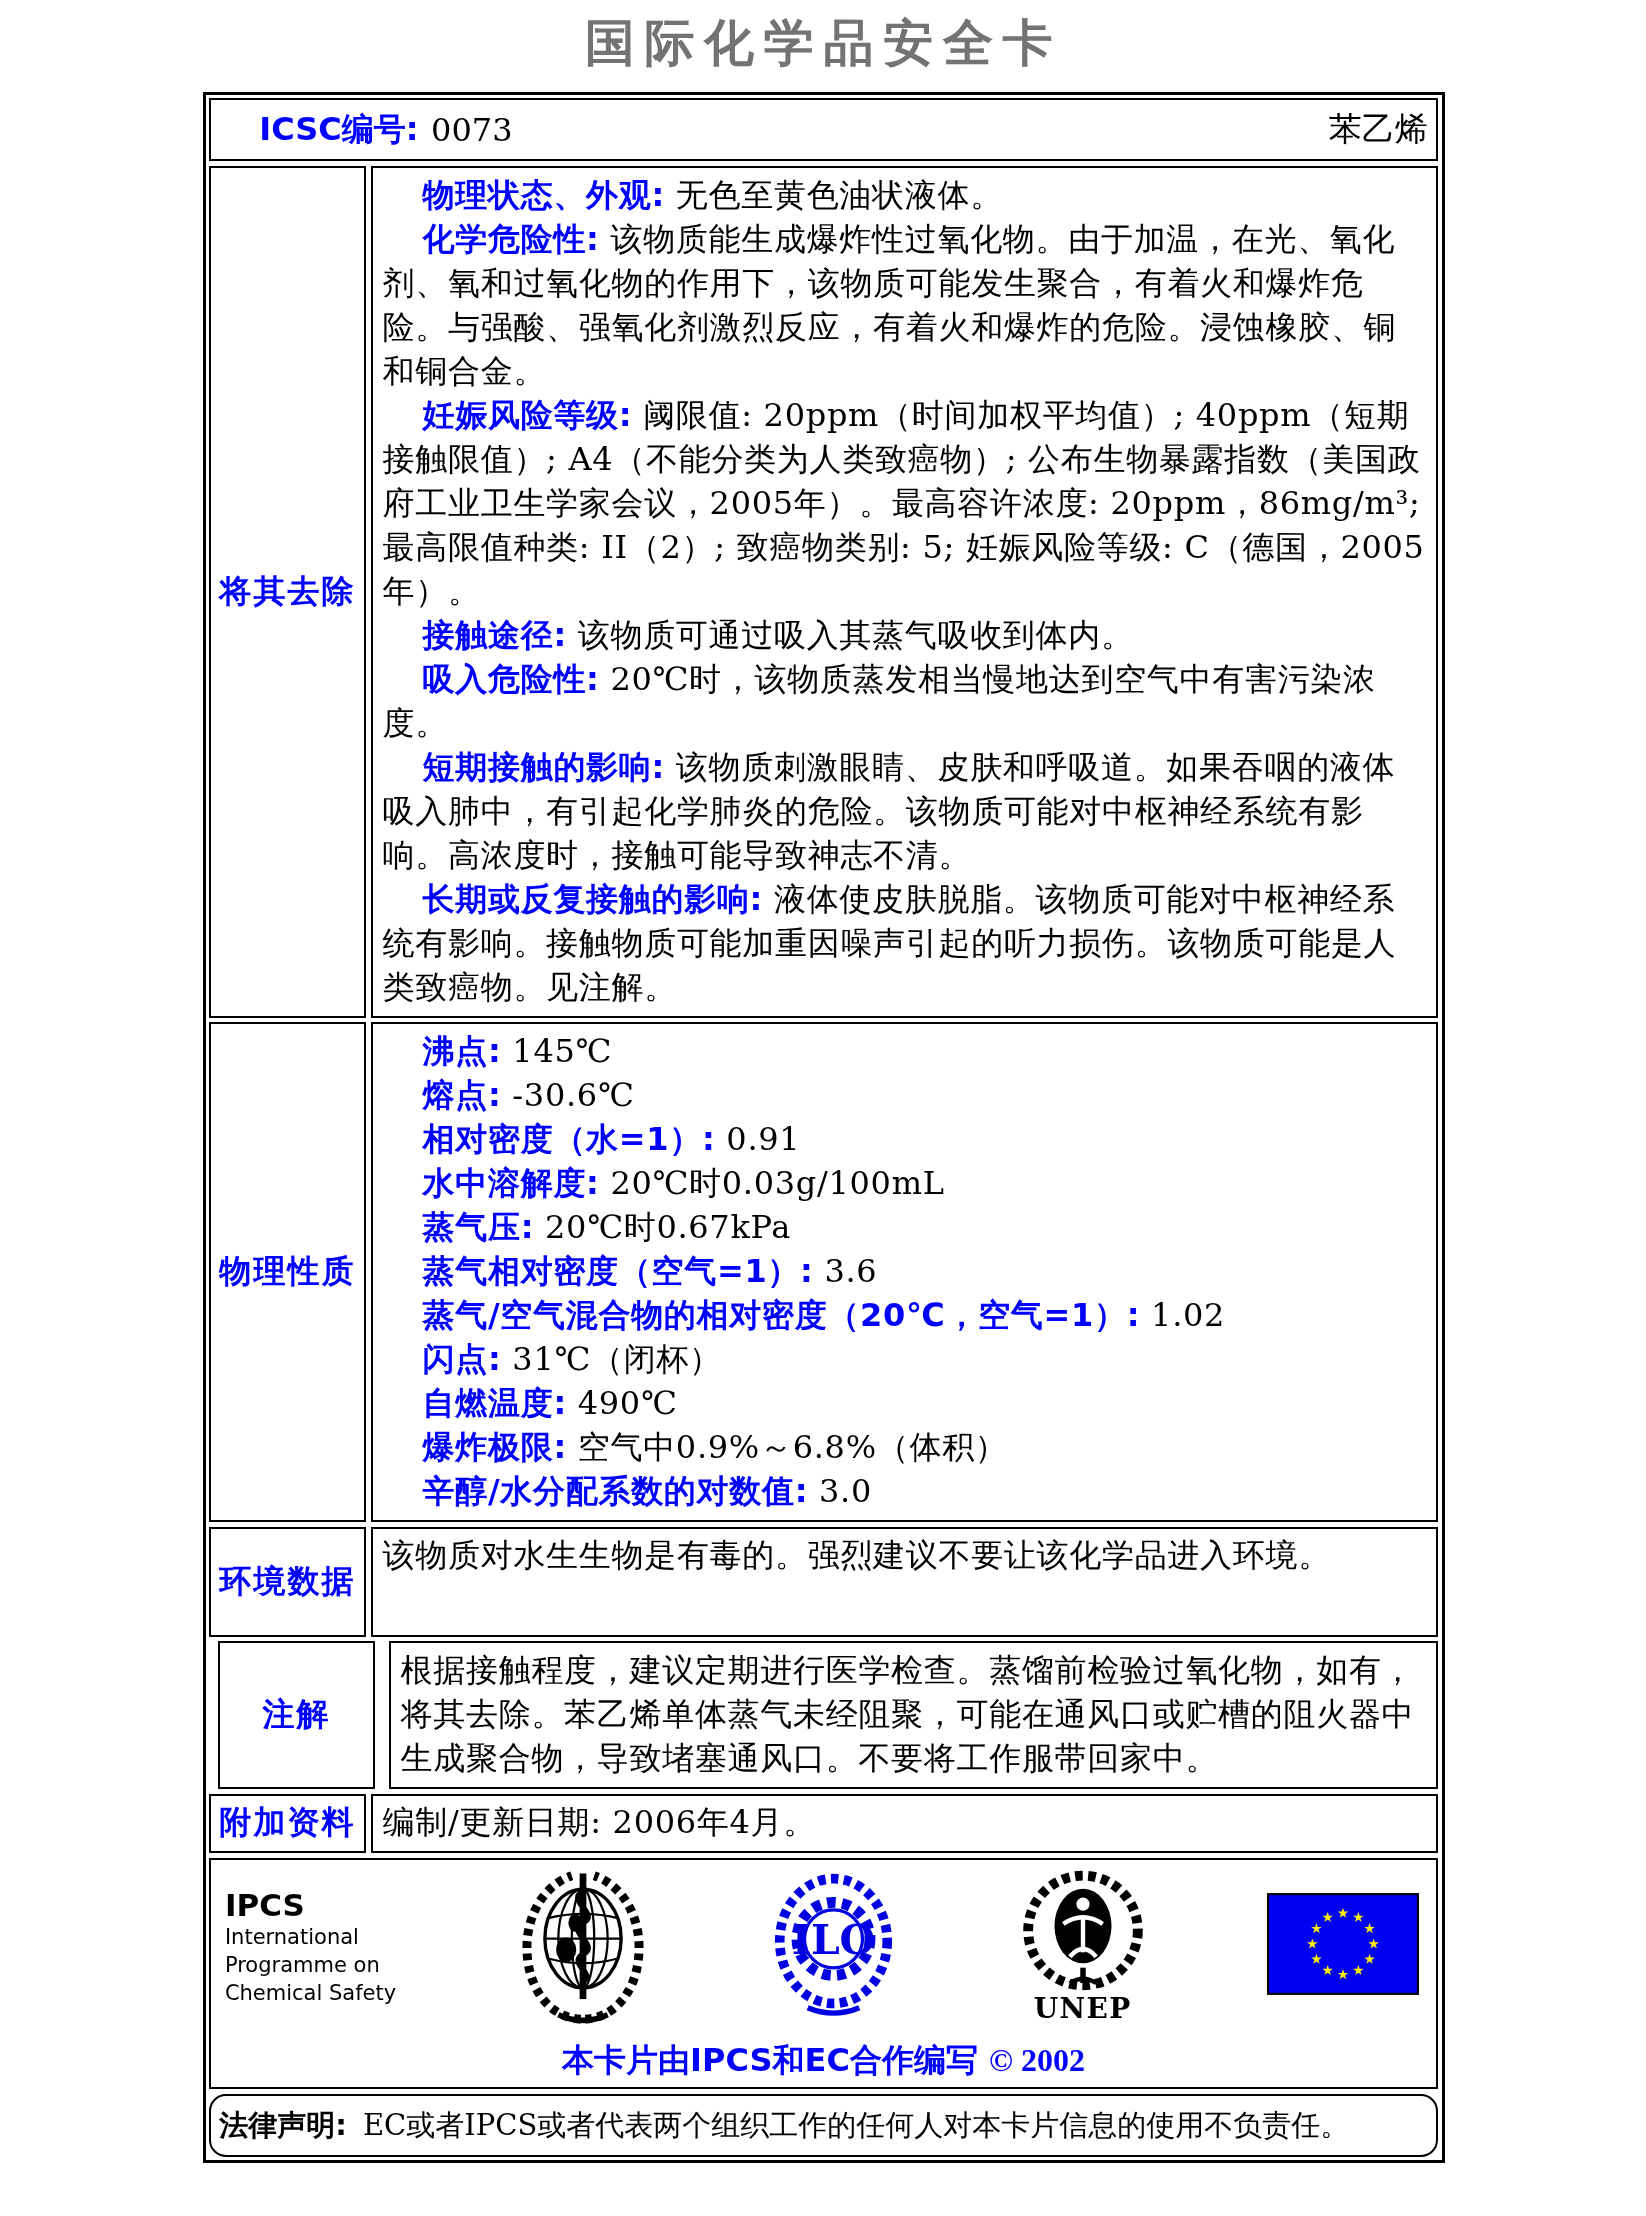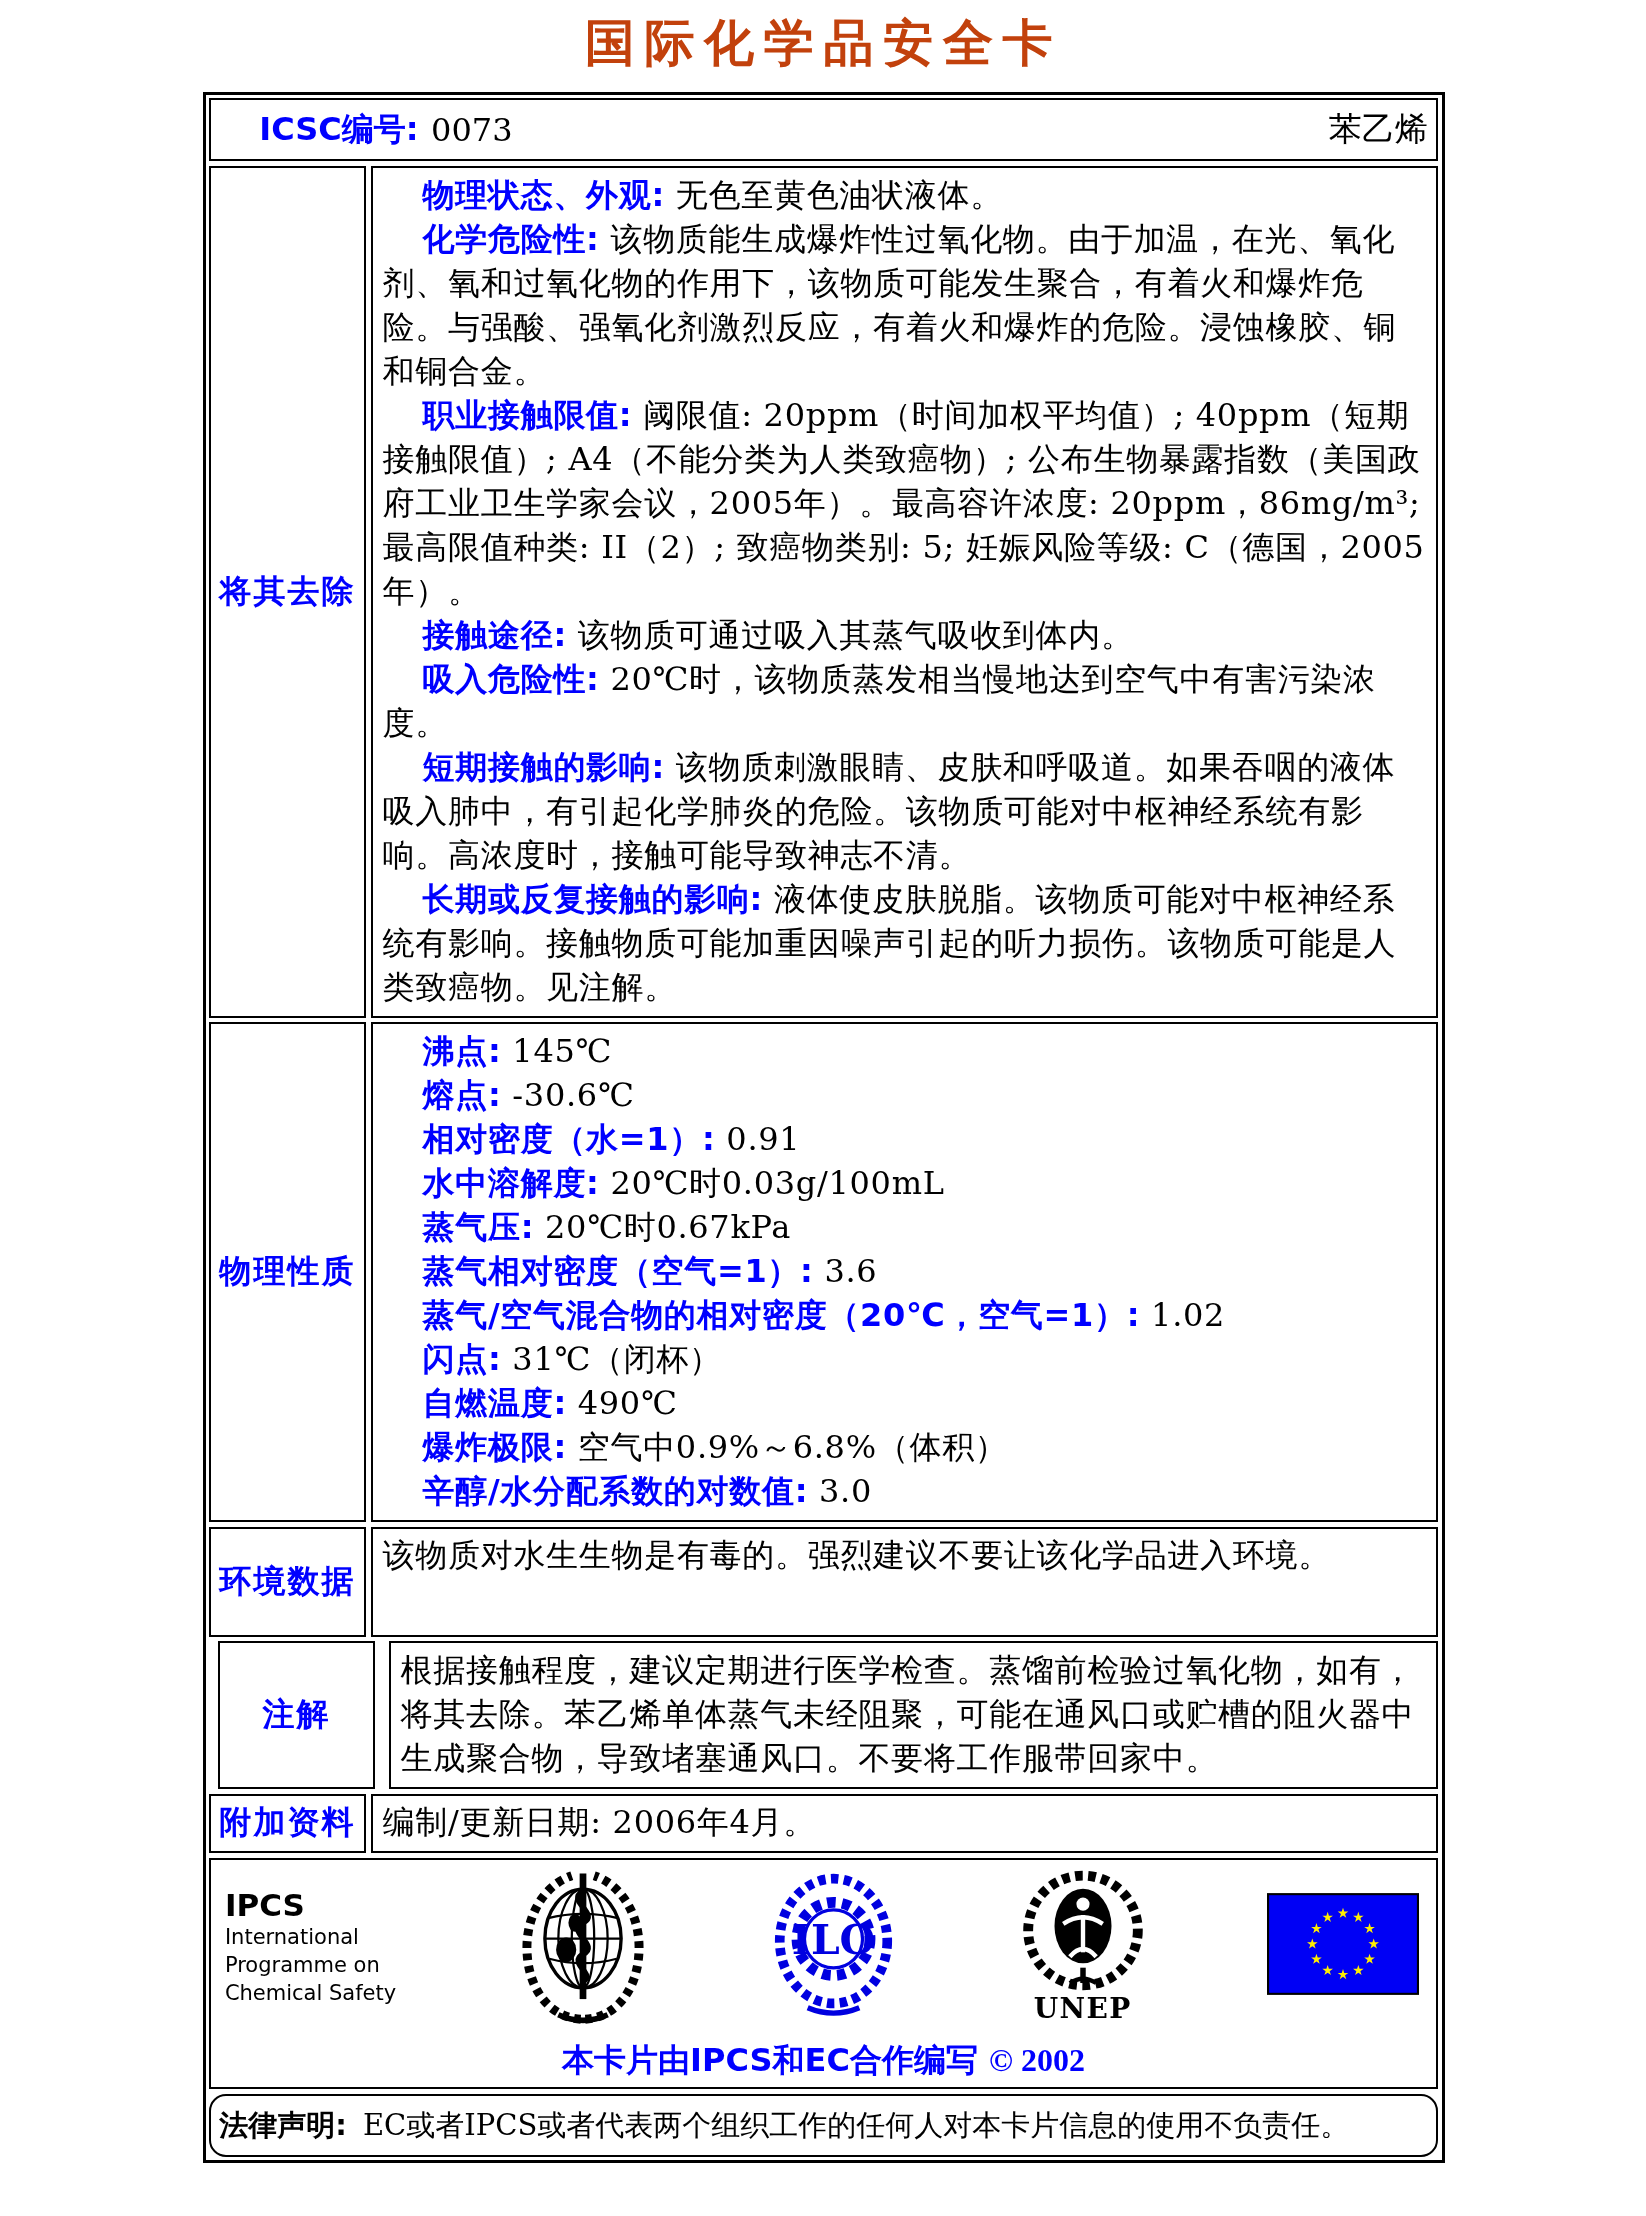--- a/index.html
+++ b/index.html
@@ -1,18 +1,18 @@
 <!DOCTYPE html>
 <html style="font-size:11px"><head>
 <meta charset="utf-8">
 <style>
   html,body{margin:0;padding:0;background:#ffffff;}
   .page{position:relative;width:1647px;height:2216px;background:#ffffff;overflow:hidden;
         font-family:"DejaVu Serif","Liberation Serif",serif;color:#000;}
-  .title{padding-top:9.7px;text-align:center;font-size:50px;font-weight:bold;color:#c2410c;
+  .title{padding-top:9.7px;text-align:center;font-size:50px;font-weight:bold;color:#737373;
          font-family:"DejaVu Sans","Liberation Sans",sans-serif;letter-spacing:9.7px;}
   .card{width:1242px;margin:15.3px auto 0;border:3.5px solid #000;padding:3.5px;box-sizing:border-box;
         display:flex;flex-direction:column;gap:4.9px;background:#fff;}
   .row{display:flex;gap:4.9px;}
   .cell{border:2.8px solid #000;box-sizing:border-box;background:#fff;}
   .cell-label{flex:0 0 157px;display:flex;align-items:center;justify-content:center;
               color:#0000ff;font-weight:bold;font-size:32px;letter-spacing:2.1px;
               font-family:"DejaVu Sans","Liberation Sans",sans-serif;text-align:center;}
   .cell-content{flex:1;padding:4.2px 9.7px 7px 9.7px;font-size:32px;line-height:44px;letter-spacing:0.7px;}
   .para{margin:0;}
@@ -54,21 +54,21 @@
         </div>
         <span class="chem-name">苯乙烯</span>
       </div>
     </div>
 
     <div class="row">
       <div class="cell cell-label">将其去除</div>
       <div class="cell cell-content">
         <p class="para"><span class="blabel">物理状态、外观:</span> <span>无色至黄色油状液体。</span></p>
         <p class="para"><span class="blabel">化学危险性:</span> <span>该物质能生成爆炸性过氧化物。由于加温，在光、氧化剂、氧和过氧化物的作用下，该物质可能发生聚合，有着火和爆炸危险。与强酸、强氧化剂激烈反应，有着火和爆炸的危险。浸蚀橡胶、铜和铜合金。</span></p>
-        <p class="para"><span class="blabel">职业接触限值:</span> <span>阈限值: 20ppm（时间加权平均值）; 40ppm（短期接触限值）; A4（不能分类为人类致癌物）; 公布生物暴露指数（美国政府工业卫生学家会议，2005年）。最高容许浓度: 20ppm，86mg/m³; 最高限值种类: II（2）; 致癌物类别: 5; 妊娠风险等级: C（德国，2005年）。</span></p>
+        <p class="para"><span class="blabel">妊娠风险等级:</span> <span>阈限值: 20ppm（时间加权平均值）; 40ppm（短期接触限值）; A4（不能分类为人类致癌物）; 公布生物暴露指数（美国政府工业卫生学家会议，2005年）。最高容许浓度: 20ppm，86mg/m³; 最高限值种类: II（2）; 致癌物类别: 5; 妊娠风险等级: C（德国，2005年）。</span></p>
         <p class="para"><span class="blabel">接触途径:</span> <span>该物质可通过吸入其蒸气吸收到体内。</span></p>
         <p class="para"><span class="blabel">吸入危险性:</span> <span>20℃时，该物质蒸发相当慢地达到空气中有害污染浓度。</span></p>
         <p class="para"><span class="blabel">短期接触的影响:</span> <span>该物质刺激眼睛、皮肤和呼吸道。如果吞咽的液体吸入肺中，有引起化学肺炎的危险。该物质可能对中枢神经系统有影响。高浓度时，接触可能导致神志不清。</span></p>
         <p class="para"><span class="blabel">长期或反复接触的影响:</span> <span>液体使皮肤脱脂。该物质可能对中枢神经系统有影响。接触物质可能加重因噪声引起的听力损伤。该物质可能是人类致癌物。见注解。</span></p>
       </div>
     </div>
 
     <div class="row">
       <div class="cell cell-label">物理性质</div>
       <div class="cell cell-content">

